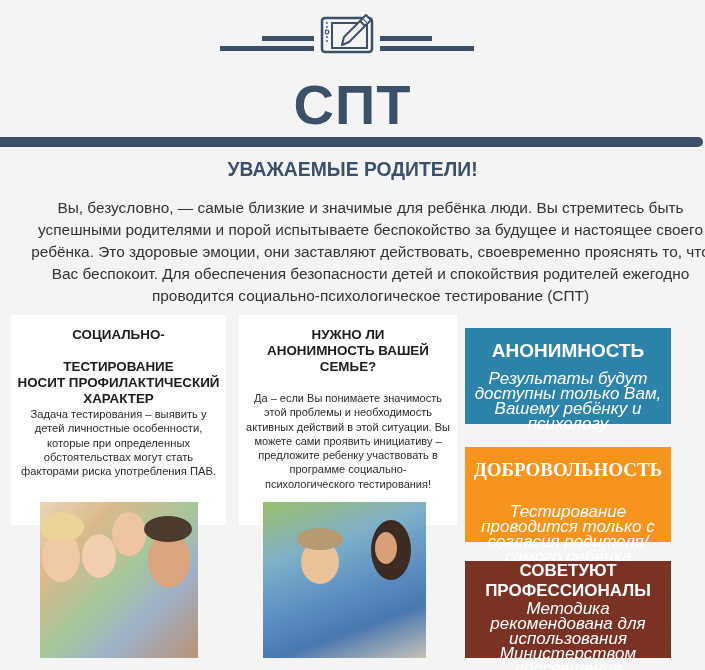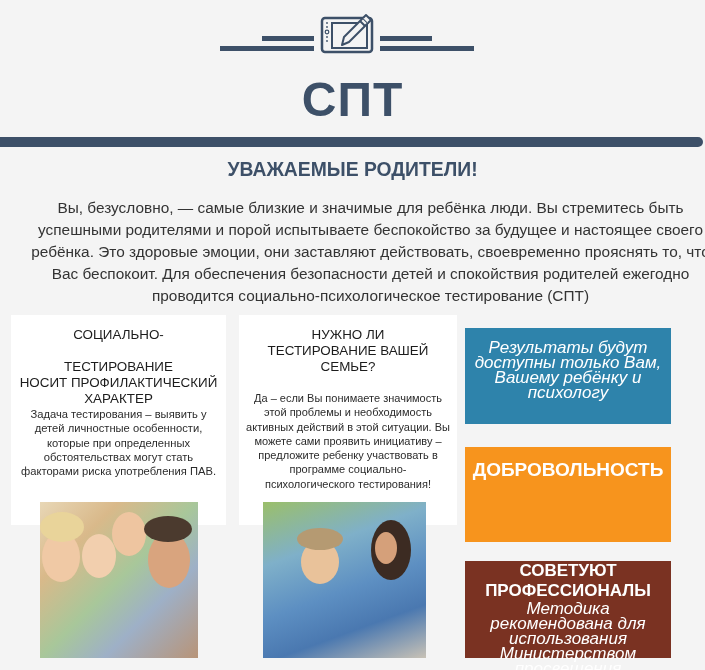--- a/index.html
+++ b/index.html
@@ -9,21 +9,21 @@
     font-family: "Liberation Sans", sans-serif;
     position: relative;
     color: #2a2a2a;
   }
 
   
   .hline { position: absolute; background: #3d5068; height: 5px; }
   .icon-wrap { position: absolute; left: 320px; top: 10px; width: 54px; height: 42px; }
   .title {
     position: absolute; left: 0; width: 705px; top: 72px;
-    text-align: center; font-weight: 700; font-size: 48px; color: #3d5068;
+    text-align: center; font-weight: 700; font-size: 56px; color: #3d5068;
     letter-spacing: 1px;
   }
   .big-bar {
     position: absolute; left: 0; top: 137px; width: 703px; height: 10px;
     background: #3d5068; border-radius: 0 6px 6px 0;
   }
   .subtitle {
     position: absolute; left: 0; width: 705px; top: 157px;
     text-align: center; font-weight: 700; font-size: 21px; color: #3d5068;
     transform: scaleX(0.92);
@@ -32,21 +32,21 @@
     position: absolute; left: 28px; width: 685px; top: 197px;
     text-align: center; font-size: 15.4px; line-height: 22px; color: #333;
   }
 
   
   .card {
     position: absolute; background: #ffffff; top: 315px; height: 210px;
     text-align: center; padding: 12px 6px 0 6px;
   }
   .card h3 {
-    font-weight: 400; font-size: 13.4px; line-height: 16px; color: #1c1c1c;
+    font-weight: 700; font-size: 13.4px; line-height: 16px; color: #1c1c1c;
     margin-bottom: 0;
   }
   .card p { font-size: 11.2px; line-height: 14.3px; color: #2b2b2b; }
   .card1 { left: 11px; width: 215px; }
   .card2 { left: 239px; width: 218px; }
   .card2 h3 { margin-bottom: 16px; }
   .card2 p { font-size: 11px; }
 
   
   .photo { position: absolute; top: 502px; height: 156px; overflow: hidden; }
@@ -58,21 +58,21 @@
 
   
   .cbox {
     position: absolute; left: 465px; width: 206px; text-align: center; color: #fff;
   }
   .cbox h2 { font-weight: 700; font-size: 19px; line-height: 22px; }
   .cbox p { font-size: 17px; line-height: 15px; font-style: italic; }
   .blue { top: 328px; height: 96px; background: #2e83ab; padding-top: 12px; }
   .blue h2 { margin-bottom: 9px; }
   .orange { top: 447px; height: 95px; background: #f7941d; padding-top: 12px; }
-  .orange h2 { margin-bottom: 23px; }
+  .orange h2 { margin-bottom: 23px; font-family: Liberation Serif, serif; }
   .brown { top: 561px; height: 97px; background: #7a3222; padding-top: 0; }
   .brown h2 { font-size: 17px; line-height: 20px; }
 </style>
 </head>
 <body>
 
 <div class="hline" style="left:262px; top:36px; width:52px;"></div>
 <div class="hline" style="left:220px; top:46px; width:94px;"></div>
 <div class="hline" style="left:380px; top:36px; width:52px;"></div>
 <div class="hline" style="left:380px; top:46px; width:94px;"></div>
@@ -104,21 +104,21 @@
     <span>ТЕСТИРОВАНИЕ</span><br>
     <span>НОСИТ ПРОФИЛАКТИЧЕСКИЙ</span><br>
     <span>ХАРАКТЕР</span>
   </h3>
   <p>Задача тестирования – выявить у детей личностные особенности, которые при определенных обстоятельствах могут стать  факторами риска употребления ПАВ.</p>
 </div>
 
 <div class="card card2">
   <h3>
     <span>НУЖНО ЛИ</span><br>
-    <span>ТЕСТИРОВАНИЕ ВАШЕЙ</span><br>
+    <span>АНОНИМНОСТЬ ВАШЕЙ</span><br>
     <span>СЕМЬЕ?</span>
   </h3>
   <p>Да – если Вы понимаете значимость этой проблемы и необходимость активных действий в этой ситуации. Вы можете сами проявить инициативу – предложите ребенку участвовать в программе социально-психологического тестирования!</p>
 </div>
 
 <div class="photo photo1">
   <div class="face" style="left:2px; top:30px; width:38px; height:50px; background:#f0c9a5;"></div>
   <div class="face" style="left:0px; top:10px; width:44px; height:30px; background:#e9d49a;"></div>
   <div class="face" style="left:42px; top:32px; width:34px; height:44px; background:#f2cfae;"></div>
   <div class="face" style="left:72px; top:10px; width:34px; height:44px; background:#eec5a0;"></div>
@@ -126,24 +126,26 @@
   <div class="face" style="left:104px; top:14px; width:48px; height:26px; background:#4b3a2e;"></div>
 </div>
 <div class="photo photo2">
   <div class="face" style="left:38px; top:38px; width:38px; height:44px; background:#e9c29a;"></div>
   <div class="face" style="left:34px; top:26px; width:46px; height:22px; background:#b59a72;"></div>
   <div class="face" style="left:108px; top:18px; width:40px; height:60px; background:#3c2b22;"></div>
   <div class="face" style="left:112px; top:30px; width:22px; height:32px; background:#d5a07a;"></div>
 </div>
 
 <div class="cbox blue">
+  <h2>АНОНИМНОСТЬ</h2>
   <p>Результаты будут доступны только Вам, Вашему ребёнку и психологу</p>
 </div>
 <div class="cbox orange">
   <h2>ДОБРОВОЛЬНОСТЬ</h2>
+  <p>Тестирование проводится только с согласия родителя/ самого ребёнка</p>
 </div>
 <div class="cbox brown">
   <h2>
     <span>СОВЕТУЮТ</span><br>
     <span>ПРОФЕССИОНАЛЫ</span>
   </h2>
   <p>Методика рекомендована для использования Министерством просвещения</p>
 </div>
 
 </body></html>

